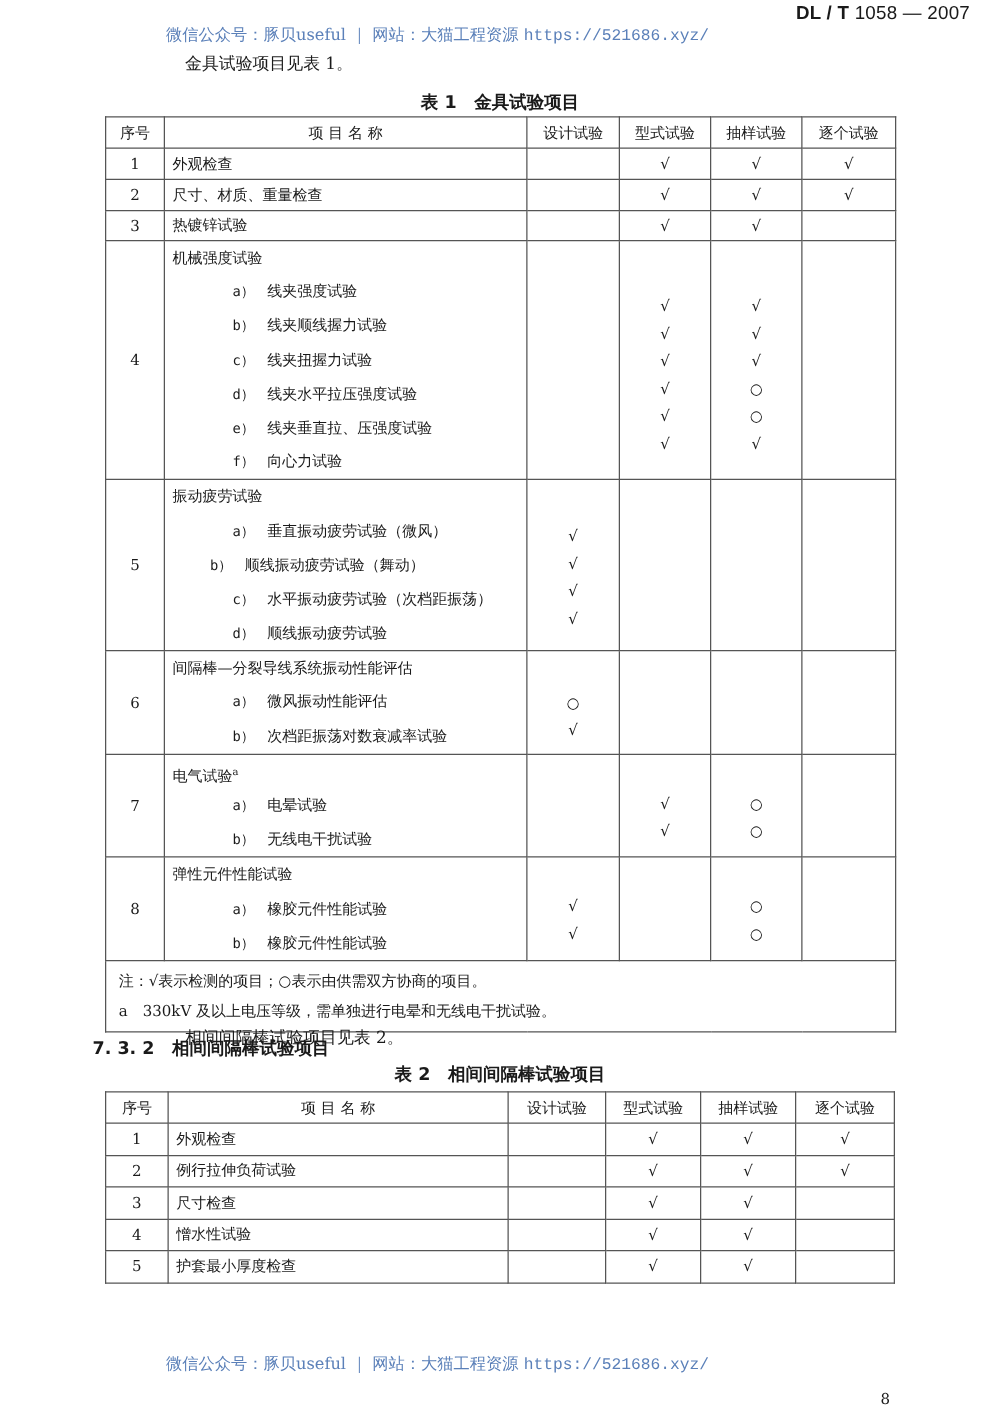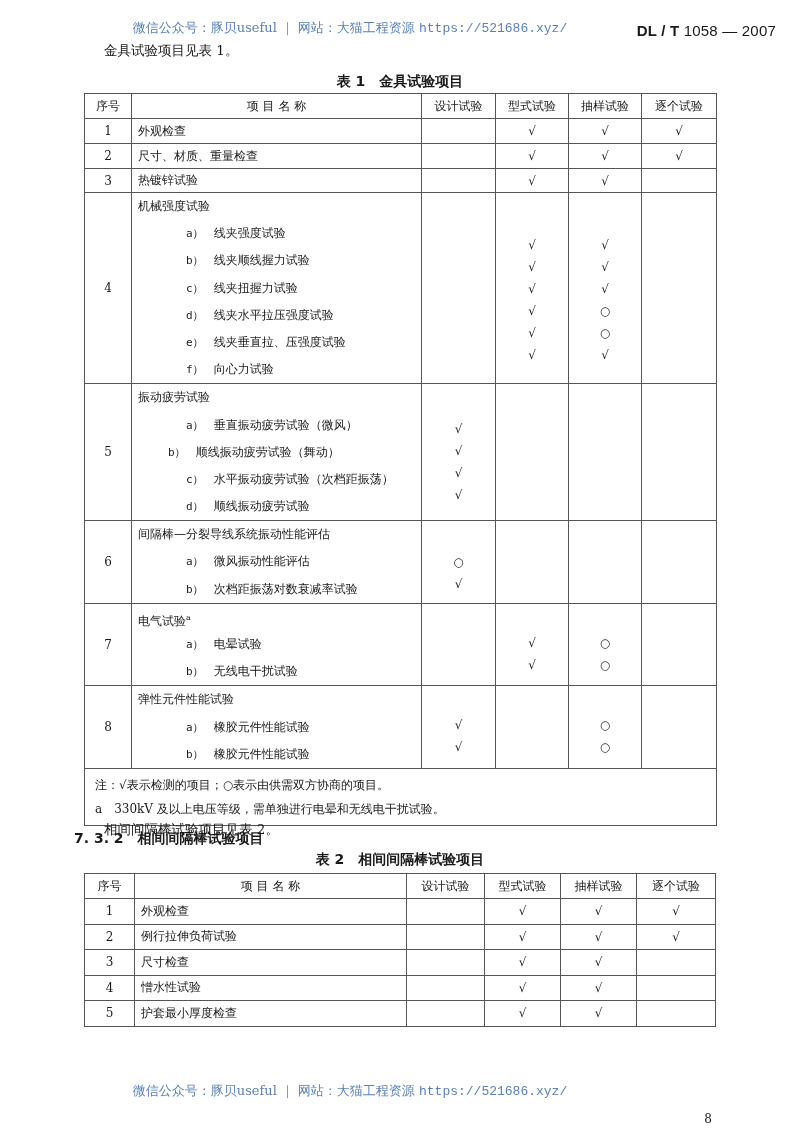--- a/index.html
+++ b/index.html
@@ -4,29 +4,29 @@
 <style>
   html, body { margin: 0; padding: 0; }
   body {
     width: 800px; height: 1131px; position: relative; overflow: hidden;
     background: #ffffff; color: #1a1a1a;
     font-family: "DejaVu Serif", "Liberation Serif", serif;
   }
   .abs { position: absolute; }
   .std-code {
     right: 24px; top: 2px; font-size: 15px; font-weight: bold;
-    font-family: "Liberation Sans", "DejaVu Sans", sans-serif; letter-spacing: 0.2px; margin-top: 20px;
+    font-family: "Liberation Sans", "DejaVu Sans", sans-serif; letter-spacing: 0.2px;
   }
   .std-code .num { font-weight: normal; }
   .watermark {
     left: 0; width: 700px; text-align: center; color: #5b80b9; font-size: 13px;
     font-family: "DejaVu Serif", serif;
   }
   .watermark .mono { font-family: "Liberation Mono", "DejaVu Sans Mono", monospace; }
-  .para { font-size: 13.5px; }
+  .para { font-size: 13.5px; margin-left: 44px; }
   .caption {
     left: 0; width: 800px; text-align: center; font-size: 14px; font-weight: bold;
     font-family: "DejaVu Sans", "Liberation Sans", sans-serif;
   }
   .section {
     font-size: 14px; font-weight: bold;
     font-family: "DejaVu Sans", "Liberation Sans", sans-serif;
   }
   table.t {
     position: absolute; border-collapse: collapse; table-layout: fixed;

